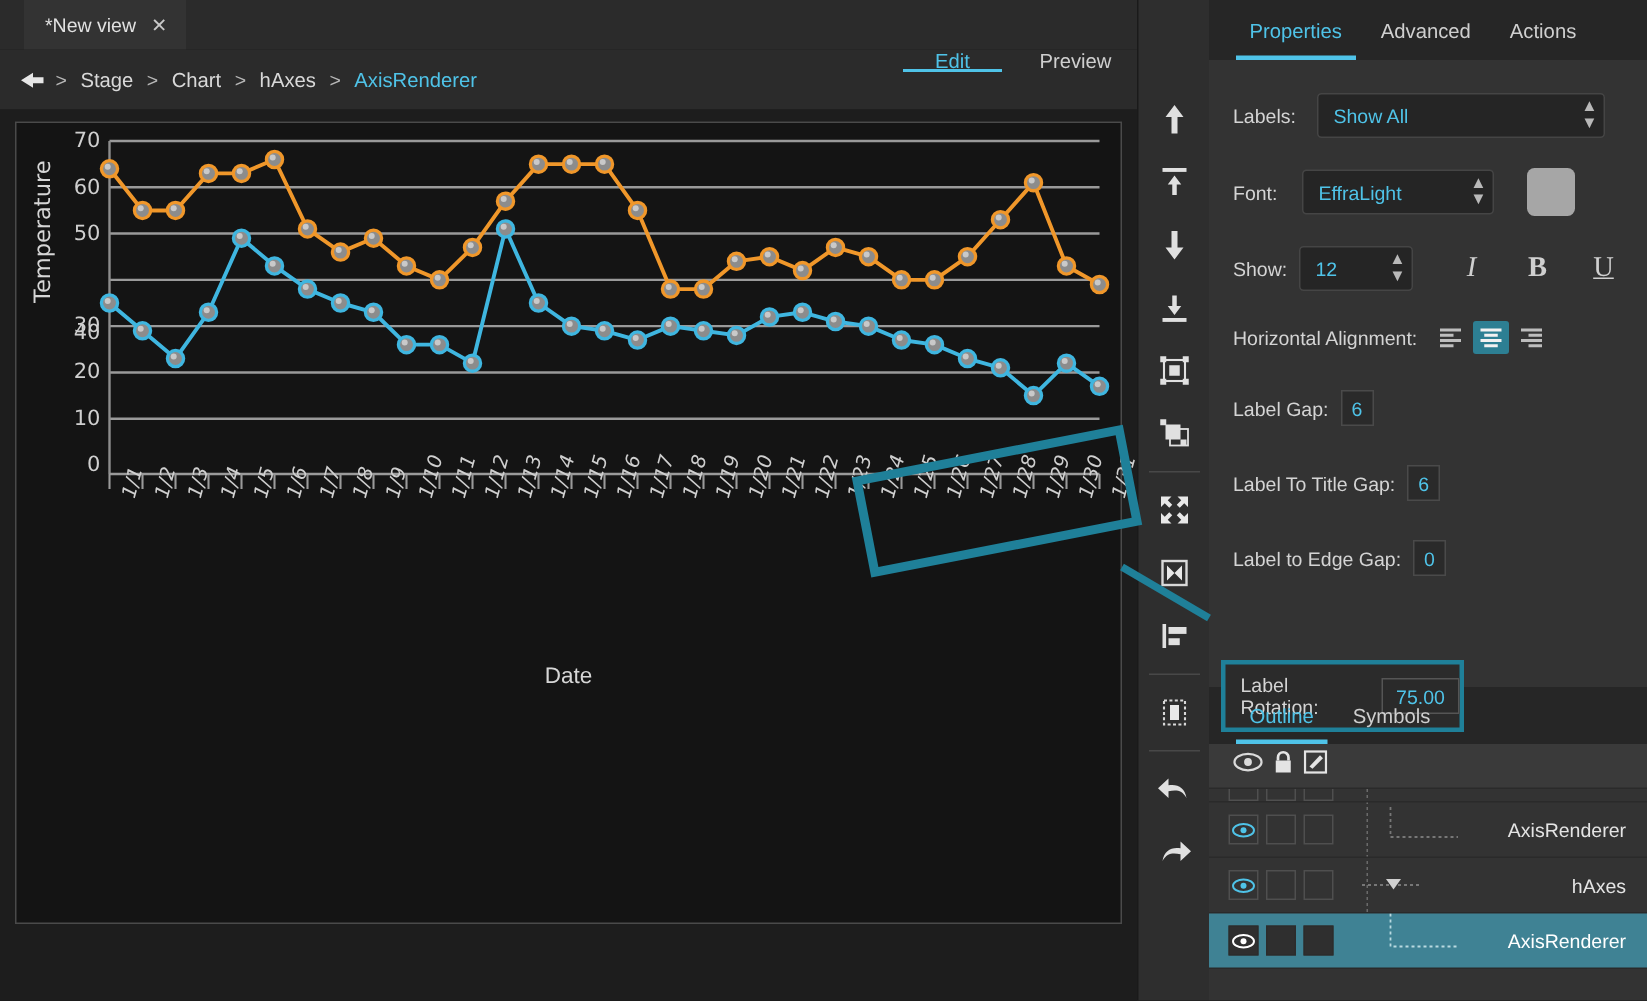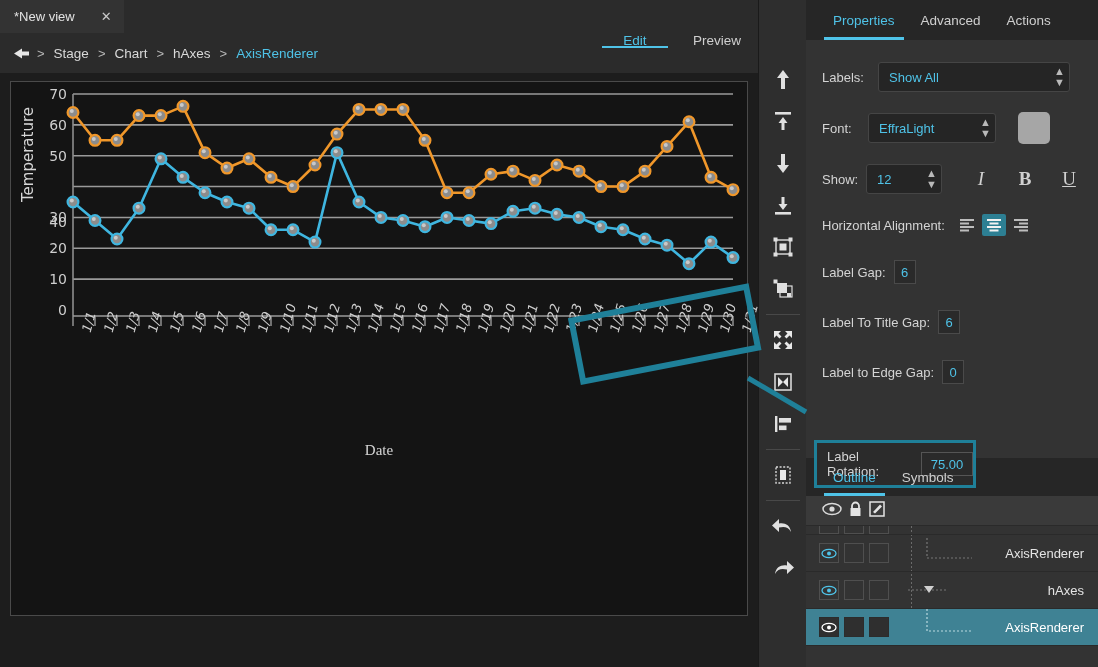--- a/index.html
+++ b/index.html
@@ -11,22 +11,22 @@
     overflow: hidden;
     position: relative;
   }
   .app { position: relative; width: 1098px; height: 667px; }
 
   
   .editor { position: absolute; left: 0; top: 0; width: 758px; height: 667px; background: #1d1d1d; }
 
   .tabbar { position: relative; height: 33px; background: #2b2b2b; }
   .tab {
-    position: absolute; left: 0; top: 0; height: 33px;
-    display: flex; align-items: center; gap: 26px;
+    position: absolute; left: 16px; top: 0; height: 33px;
+    display: flex; align-items: center; gap: 10px;
     padding: 0 12px 0 14px;
     background: #333333; color: #e2e2e2; font-size: 13px;
   }
   .tab .close { color: #c9c9c9; font-size: 13px; line-height: 1; }
 
   .breadcrumb-bar {
     position: relative; height: 40px; background: #2b2b2b;
     display: flex; align-items: center; padding-left: 12px; gap: 9px;
     font-size: 13.5px; color: #d9d9d9;
   }
@@ -54,21 +54,21 @@
   
   .chart { position: absolute; inset: 0; }
   .ylabel {
     position: absolute; left: 8px; top: 120px;
     transform: rotate(-90deg); transform-origin: left top;
     font-size: 15px; color: #d6d6d6; white-space: nowrap;
     font-family: "DejaVu Sans", sans-serif;
   }
   .xlabel {
     position: absolute; left: 0; right: 0; top: 360px; text-align: center;
-    font-size: 15px; color: #d6d6d6; font-family: Liberation Serif, serif;
+    font-size: 15px; color: #d6d6d6; font-family: Liberation Sans, sans-serif;
   }
   .ytick {
     position: absolute; right: 0; font-size: 14px; color: #cfcfcf;
     text-align: right; transform: translateY(-50%);
     font-family: "DejaVu Sans", sans-serif;
   }
   .xticklabel {
     position: absolute; top: 0; left: 0;
     font-size: 13px; color: #cfcfcf; white-space: nowrap;
     transform-origin: right top; font-style: italic;

